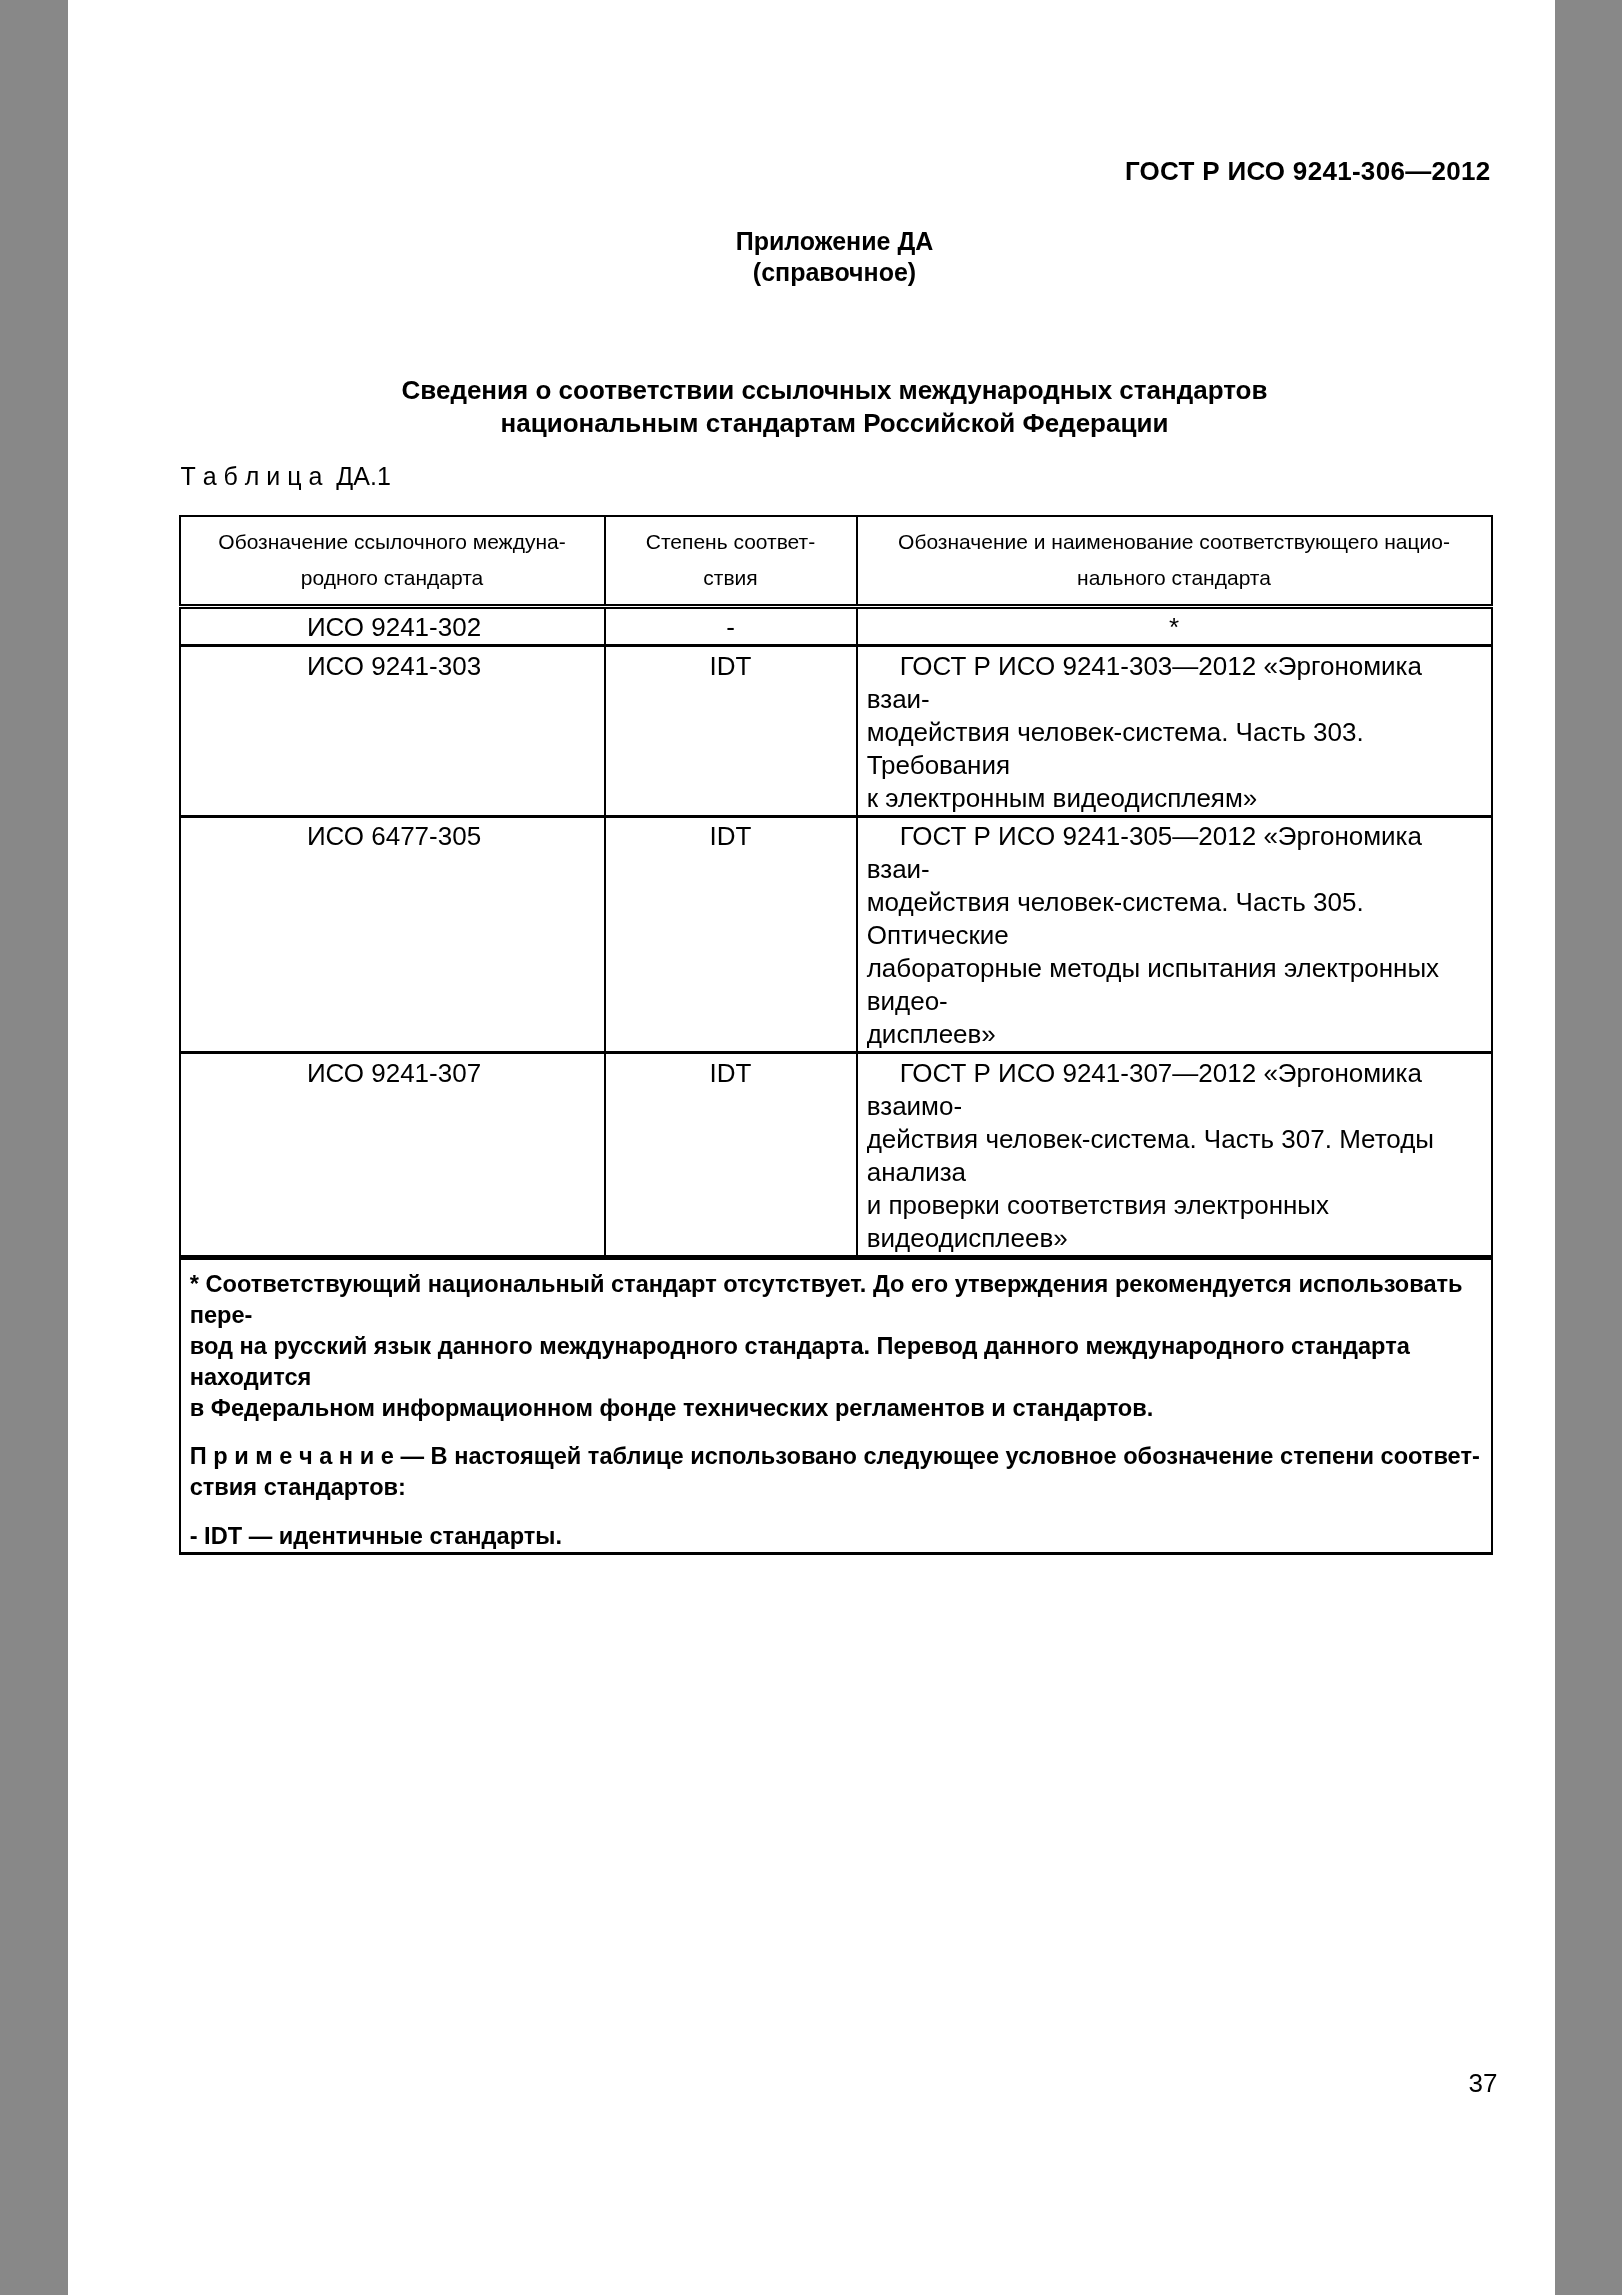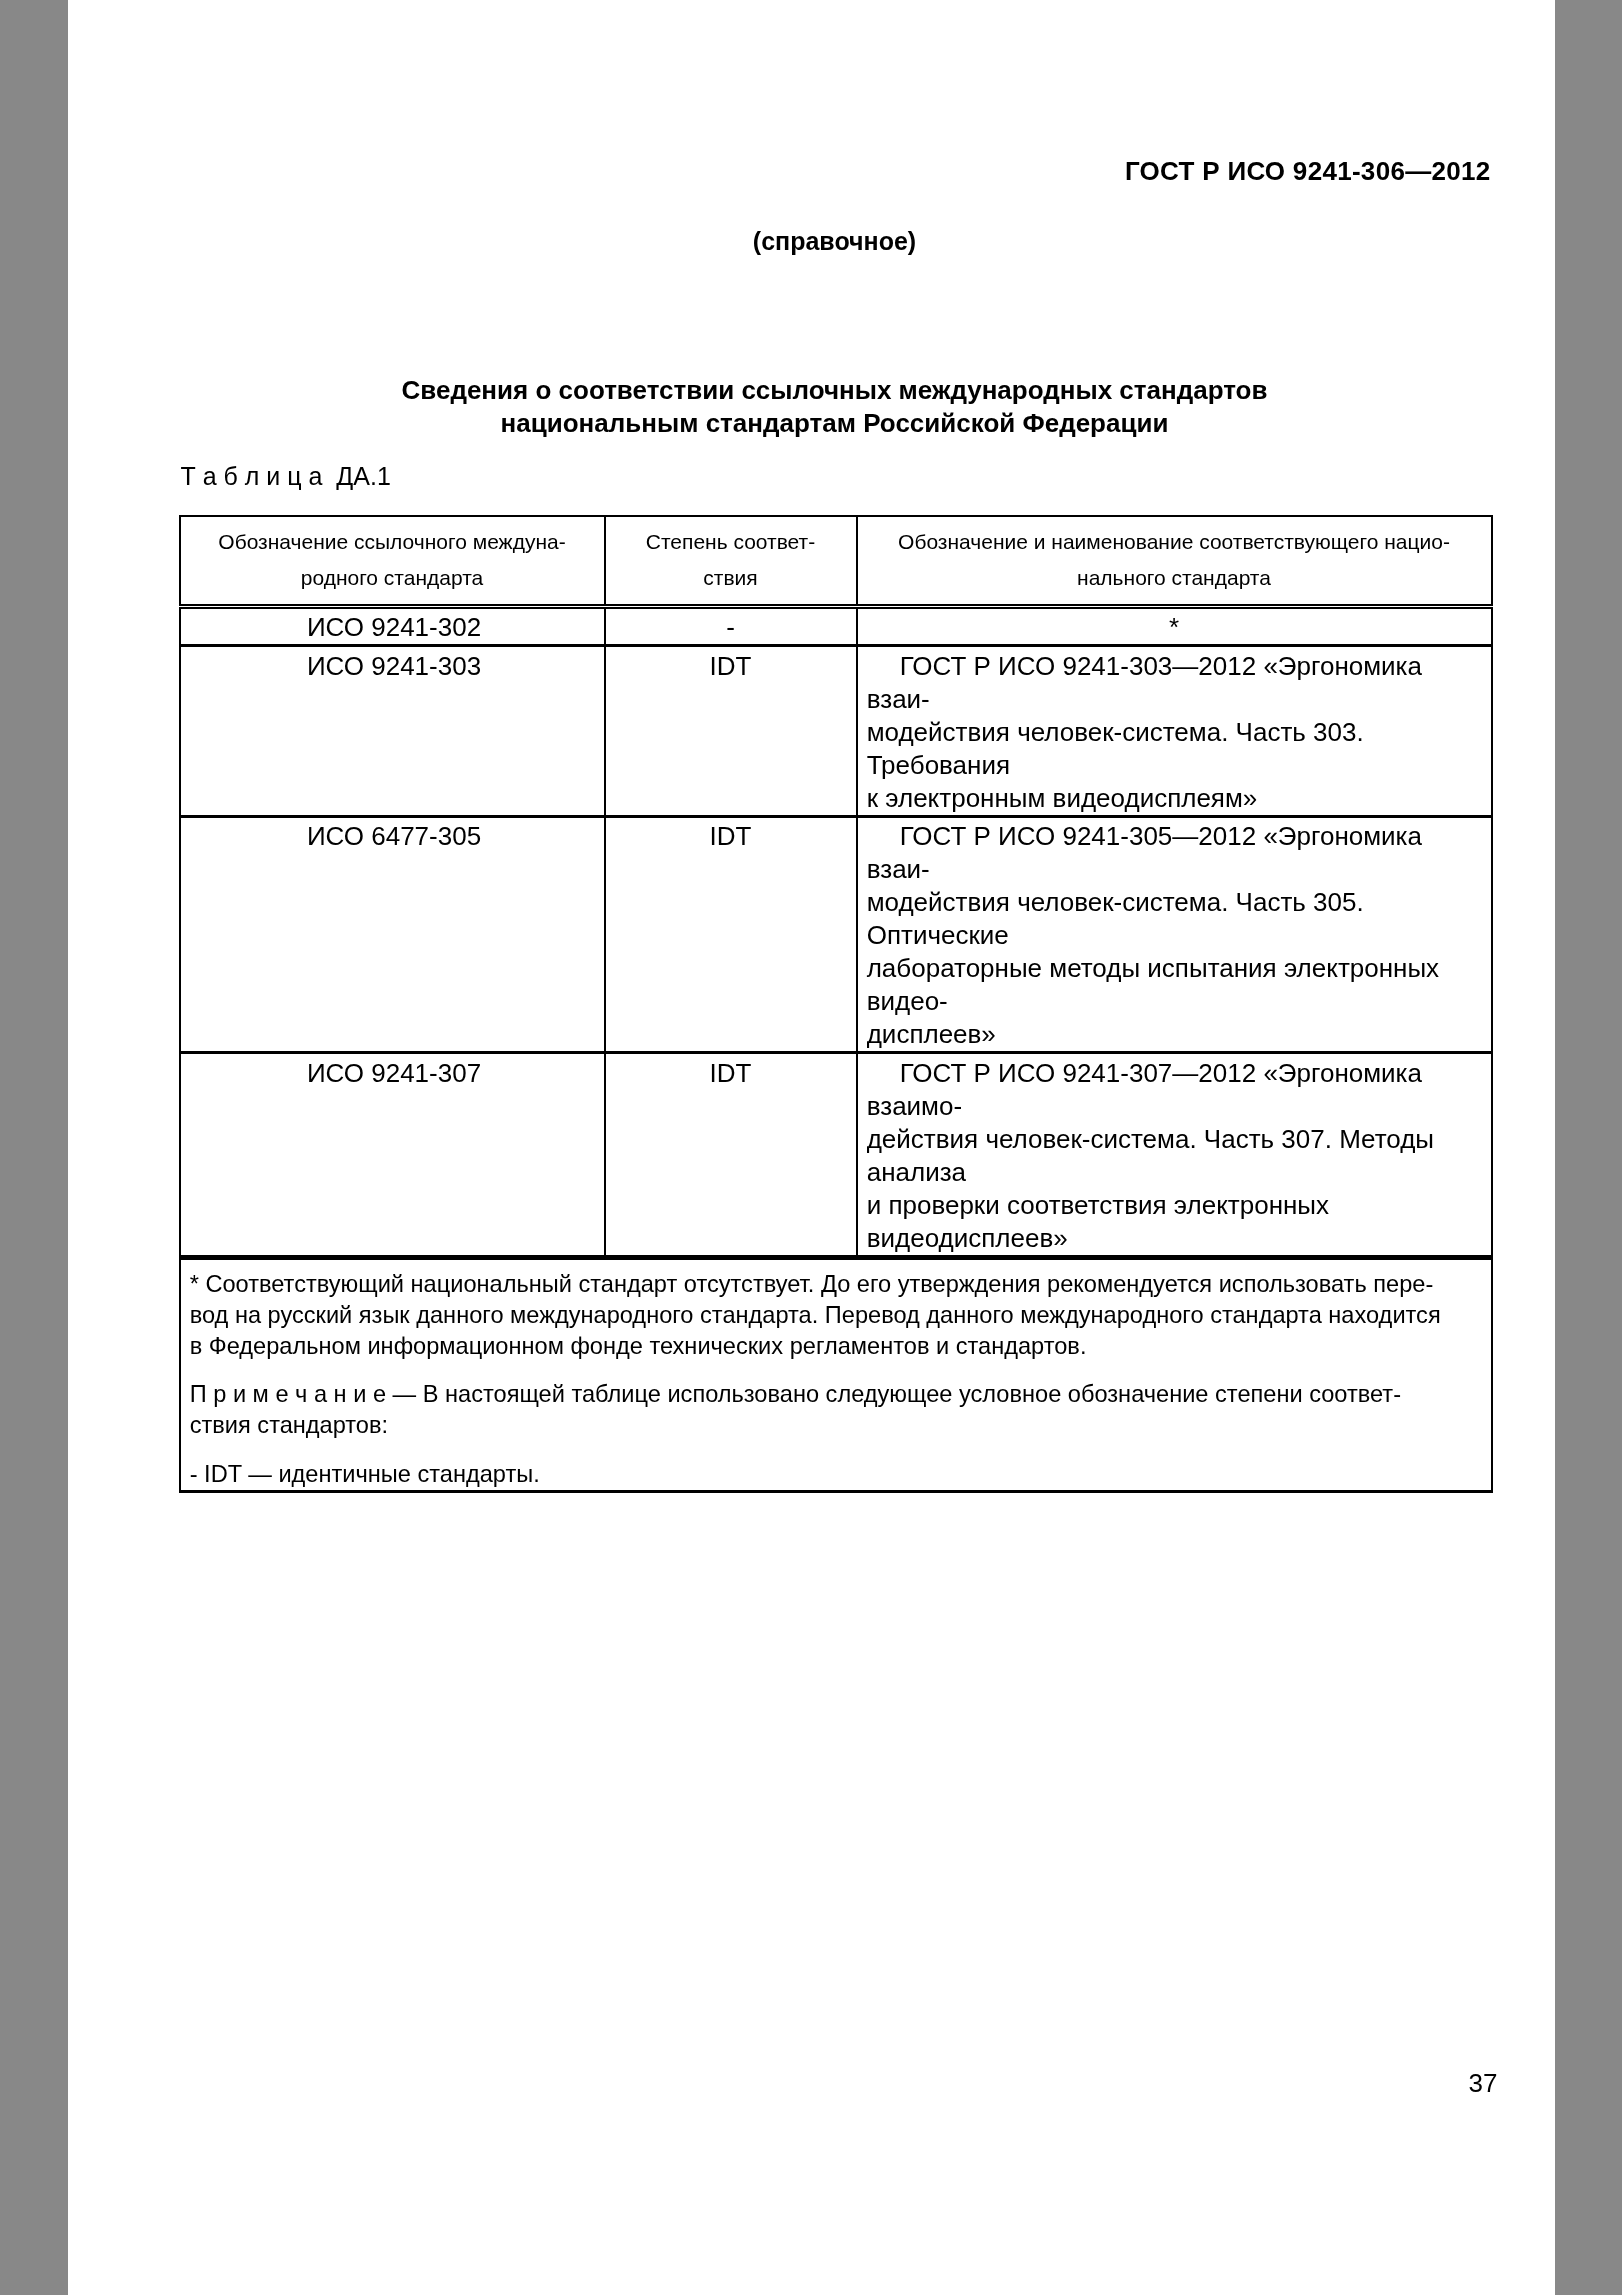--- a/index.html
+++ b/index.html
@@ -82,38 +82,39 @@
   tr.row-4 { height: 99px; padding-left: 29px; }
   tr.row-4 td { border-bottom: 5.2px solid #000; }
   td.footnote-cell {
     height: 221px;
     border-top: 5.2px solid #000;
     border-bottom: 3.9px solid #000;
     padding: 9.2px 10.5px 0 9.2px;
     font-size: 23.6px;
     line-height: 31px;
   }
-  .footnote-cell p { white-space: pre-line; text-align: left; }
+  .footnote-cell p { white-space: pre-line; text-align: left; font-weight: bold; }
   .footnote-cell p.note-para { margin-top: 17px; }
   .footnote-cell p.note-item-para { margin-top: 18.3px; }
   .page-number {
     position: absolute;
     top: 2068px; left: 111px; width: 1319px;
     text-align: right;
     font-size: 26px;
   }
 </style>
 </head>
 <body>
 
 <div class="page">
 
   <div class="doc-header">ГОСТ Р ИСО 9241-306—2012</div>
 
   <div class="appendix-block">
+    <div>Приложение ДА</div>
     <div>(справочное)</div>
   </div>
 
   <div class="section-title">Сведения о соответствии ссылочных международных стандартов
 национальным стандартам Российской Федерации</div>
 
   <div class="table-caption">Т а б л и ц а  ДА.1</div>
 
   <table class="corr-table">
     <colgroup>

